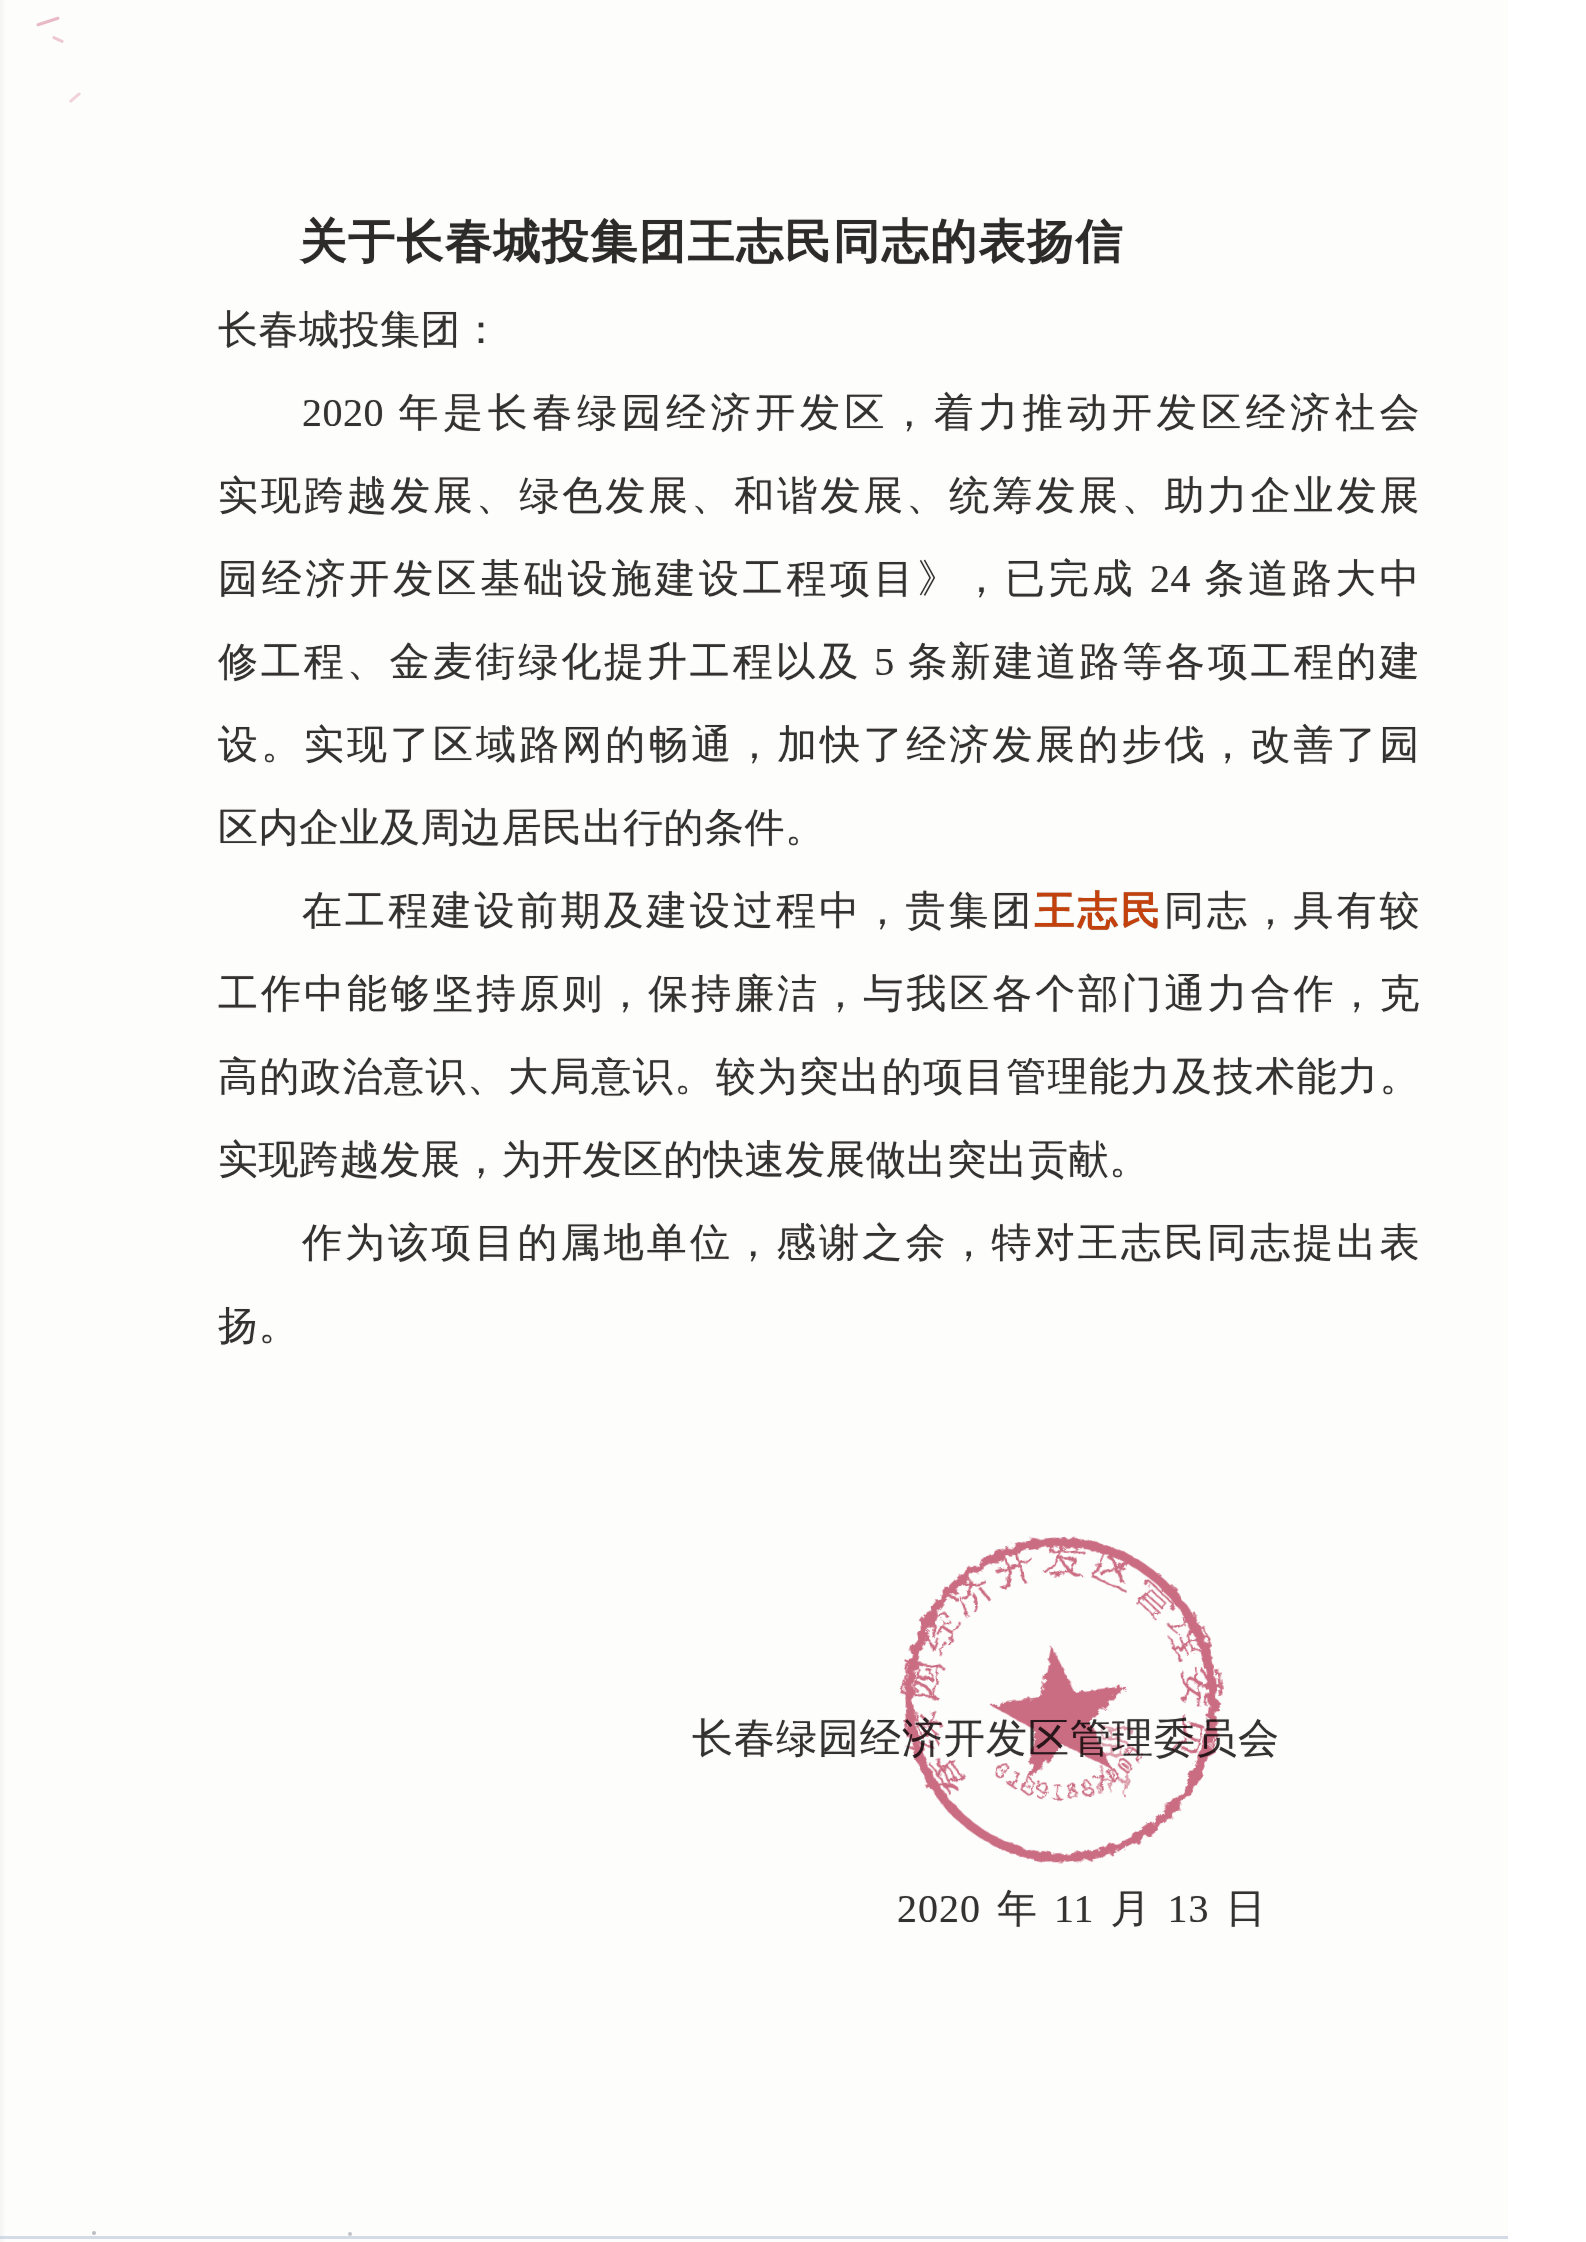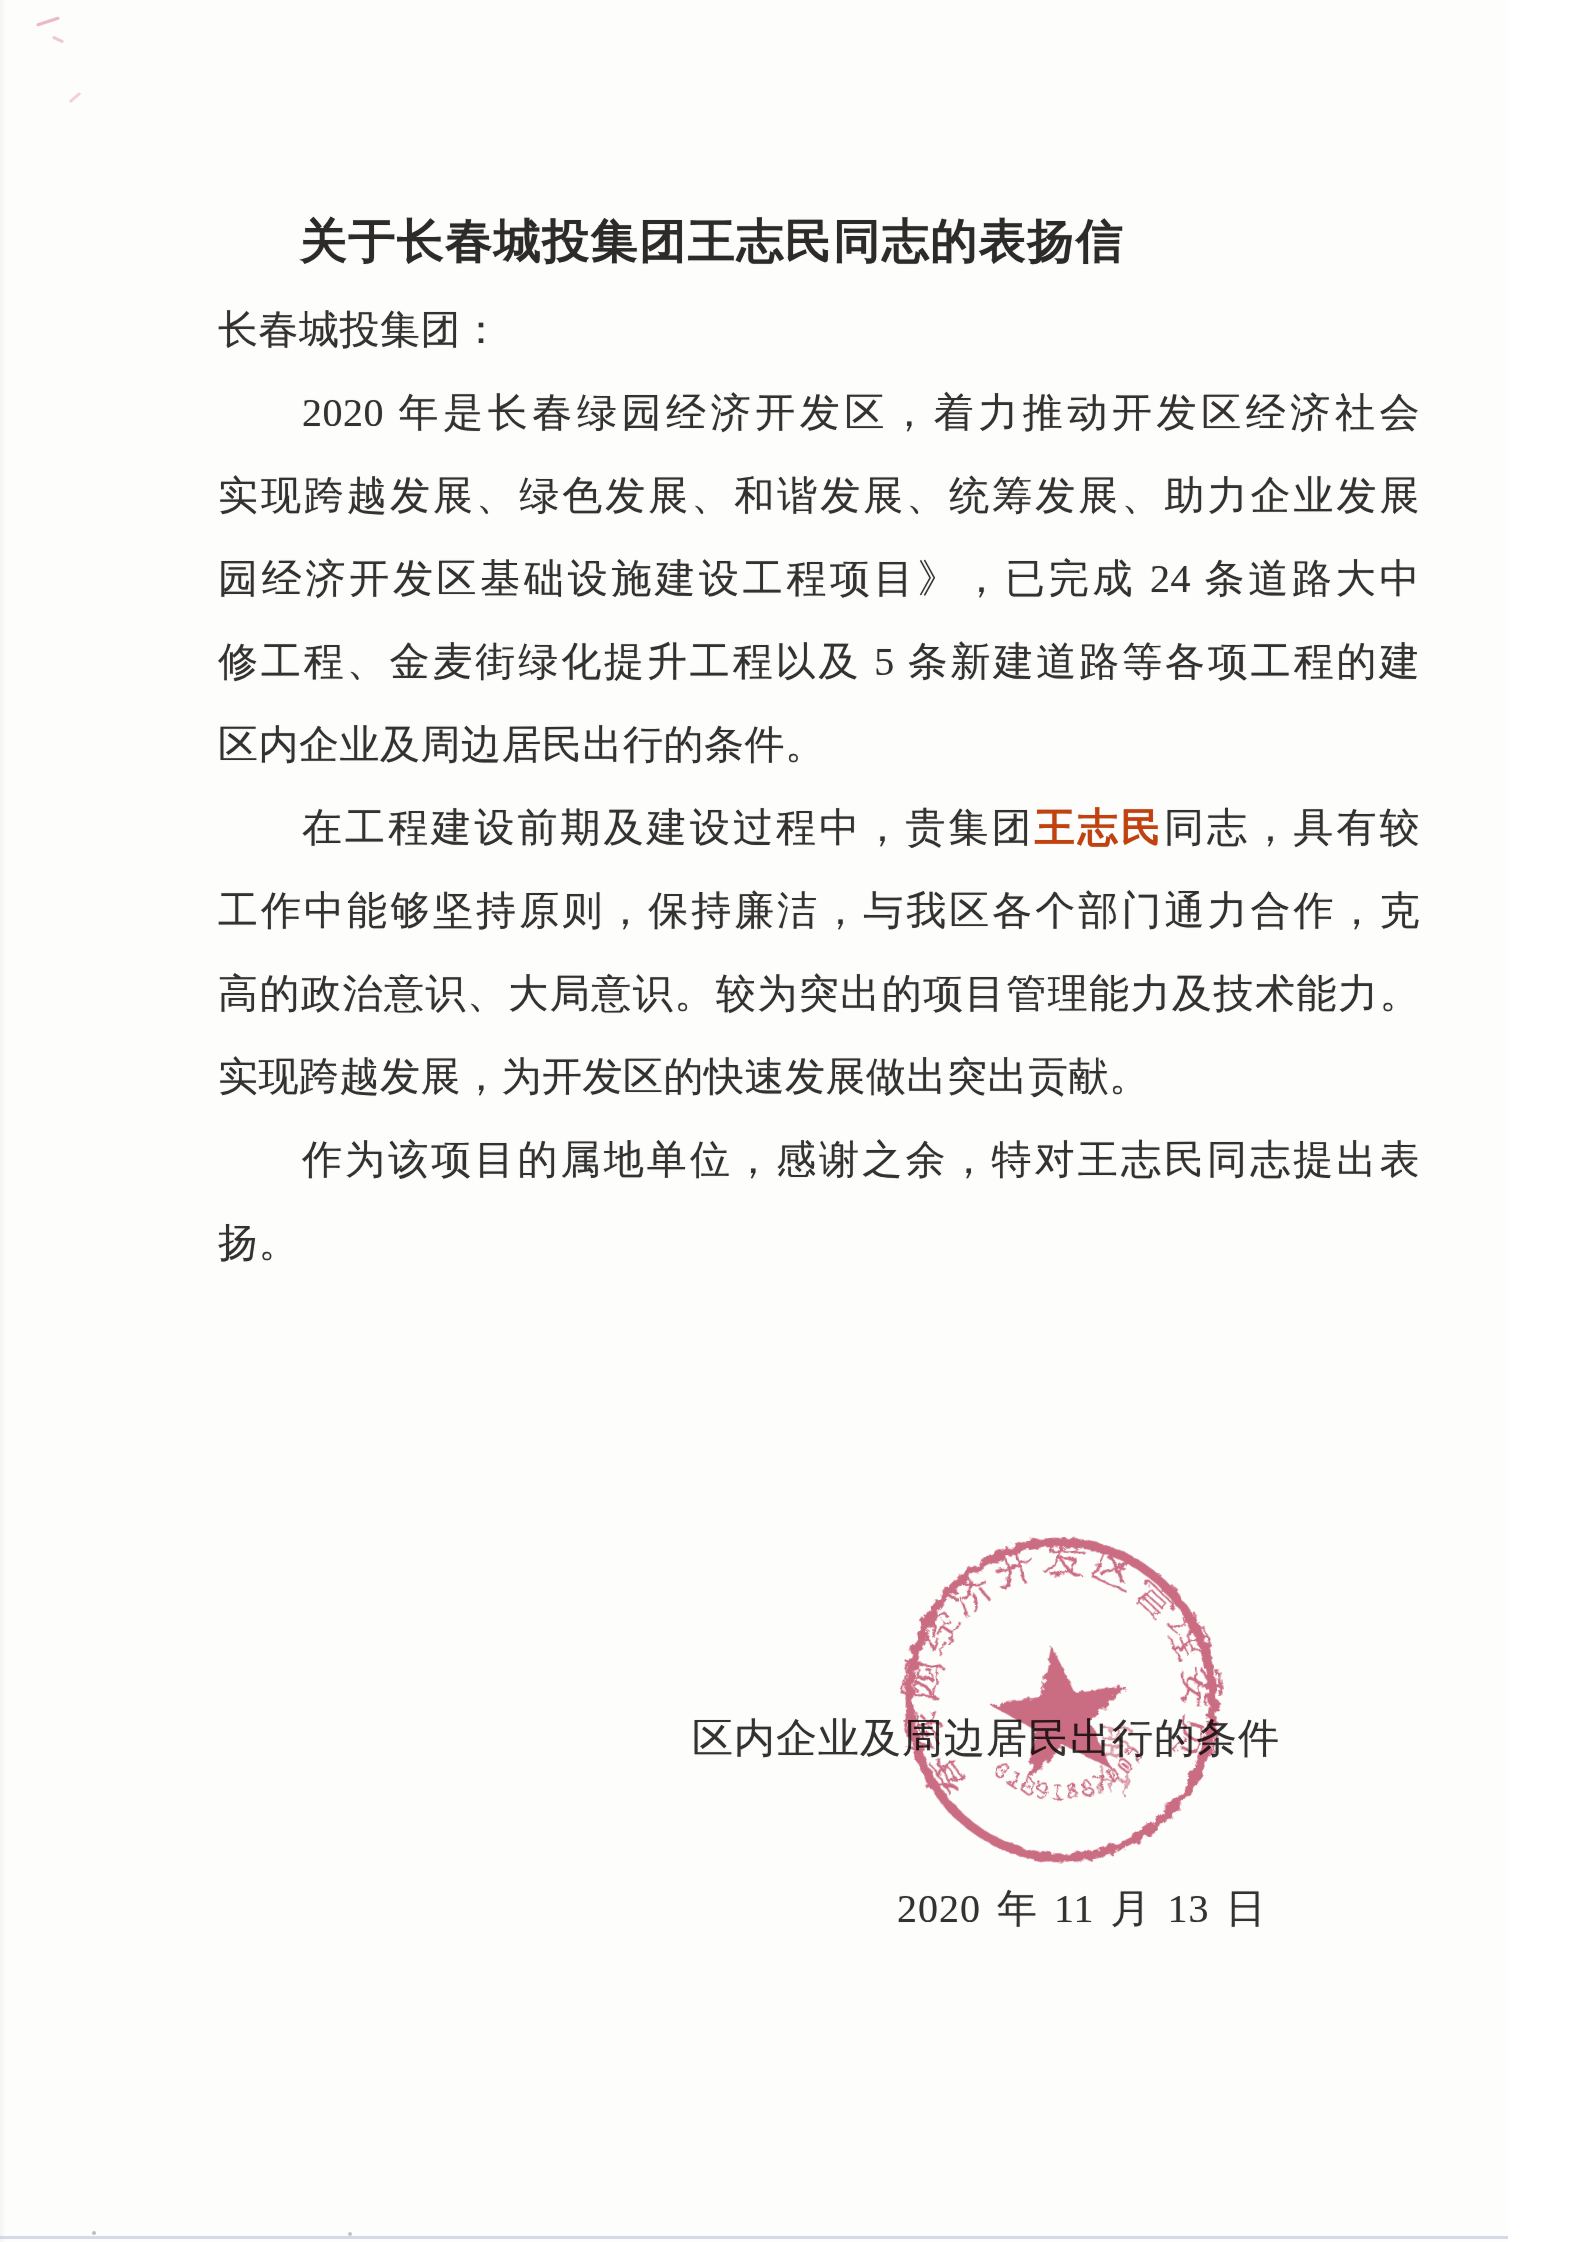--- a/index.html
+++ b/index.html
@@ -59,30 +59,31 @@
 <div class="page">
 
   <div class="title soft">关于长春城投集团王志民同志的表扬信</div>
 
   <div class="body-block soft">
     <div class="ln">长春城投集团：</div>
     <div class="ln ind just">2020 年是长春绿园经济开发区，着力推动开发区经济社会</div>
     <div class="ln just">实现跨越发展、绿色发展、和谐发展、统筹发展、助力企业发展</div>
     <div class="ln just">园经济开发区基础设施建设工程项目》，已完成 24 条道路大中</div>
     <div class="ln just">修工程、金麦街绿化提升工程以及 5 条新建道路等各项工程的建</div>
+    <div class="ln just">设。实现了区域路网的畅通，加快了经济发展的步伐，改善了园</div>
     <div class="ln">区内企业及周边居民出行的条件。</div>
     <div class="ln ind just"><span>在工程建设前期及建设过程中，贵集团</span><span class="emph">王志民</span><span>同志，具有较</span></div>
     <div class="ln just">工作中能够坚持原则，保持廉洁，与我区各个部门通力合作，克</div>
     <div class="ln just">高的政治意识、大局意识。较为突出的项目管理能力及技术能力。</div>
     <div class="ln">实现跨越发展，为开发区的快速发展做出突出贡献。</div>
     <div class="ln ind just">作为该项目的属地单位，感谢之余，特对王志民同志提出表</div>
     <div class="ln">扬。</div>
   </div>
 
-  <div class="sig soft">区内企业及周边居民出行的条件</div>
+  <div class="sig soft">长春绿园经济开发区管理委员会</div>
   <div class="date soft">2020 年 11 月 13 日</div>
 
   <svg class="seal" viewBox="0 0 334 338" aria-hidden="true">
     <defs>
       <filter id="rough" x="-20%" y="-20%" width="140%" height="140%">
         <feTurbulence type="fractalNoise" baseFrequency="0.11" numOctaves="3" result="n"></feTurbulence>
         <feDisplacementMap in="SourceGraphic" in2="n" scale="9"></feDisplacementMap>
       </filter>
     </defs>
     <g transform="rotate(-8 167 168)" filter="url(#rough)" opacity="0.82">

